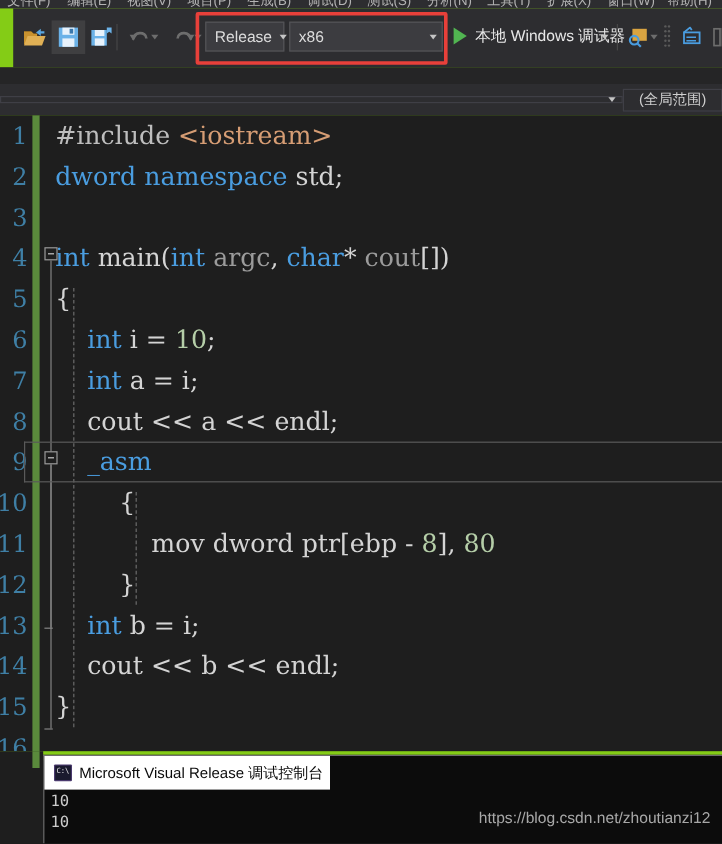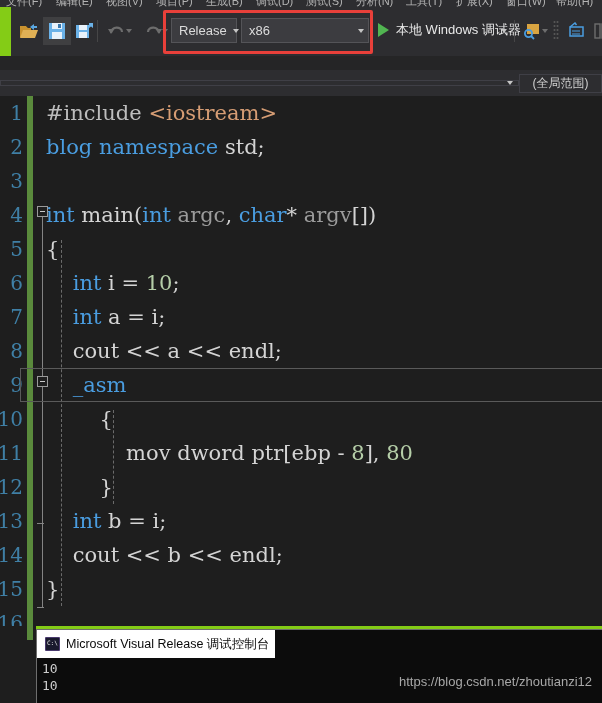--- a/index.html
+++ b/index.html
@@ -347,23 +347,23 @@
         <div class="lnum" style="top: 340px;">11</div>
         <div class="lnum" style="top: 374px;">12</div>
         <div class="lnum" style="top: 408px;">13</div>
         <div class="lnum" style="top: 442px;">14</div>
         <div class="lnum" style="top: 476px;">15</div>
         <div class="lnum" style="top: 510px;">16</div>
       </div>
     <div class="changebar"></div>
     <div class="code-area" id="code-area">
         <div class="line"><span class="code-txt"><span class="pp">#include </span><span class="str">&lt;iostream&gt;</span></span></div>
-        <div class="line"><span class="code-txt"><span class="kw">blog namespace</span><span class="pl"> std;</span></span></div>
+        <div class="line"><span class="code-txt"><span class="kw">dword namespace</span><span class="pl"> std;</span></span></div>
         <div class="line"><span class="code-txt"></span></div>
-        <div class="line"><span class="code-txt"><span class="kw">int</span><span class="pl"> main(</span><span class="kw">int</span><span class="pl"> </span><span class="id">argc</span><span class="pl">, </span><span class="kw">char</span><span class="pl">* </span><span class="id">argv</span><span class="pl">[])</span></span></div>
+        <div class="line"><span class="code-txt"><span class="kw">int</span><span class="pl"> main(</span><span class="kw">int</span><span class="pl"> </span><span class="id">argc</span><span class="pl">, </span><span class="kw">char</span><span class="pl">* </span><span class="id">cout</span><span class="pl">[])</span></span></div>
         <div class="line"><span class="code-txt"><span class="pl">{</span></span></div>
         <div class="line"><span class="code-txt">    <span class="kw">int</span><span class="pl"> i = </span><span class="num">10</span><span class="pl">;</span></span></div>
         <div class="line"><span class="code-txt">    <span class="kw">int</span><span class="pl"> a = i;</span></span></div>
         <div class="line"><span class="code-txt">    <span class="pl">cout &lt;&lt; a &lt;&lt; endl;</span></span></div>
         <div class="line"><span class="code-txt">    <span class="kw">_asm</span></span></div>
         <div class="line"><span class="code-txt">        <span class="pl">{</span></span></div>
         <div class="line"><span class="code-txt">            <span class="pl">mov dword ptr[ebp - </span><span class="num">8</span><span class="pl">], </span><span class="num">80</span></span></div>
         <div class="line"><span class="code-txt">        <span class="pl">}</span></span></div>
         <div class="line"><span class="code-txt">    <span class="kw">int</span><span class="pl"> b = i;</span></span></div>
         <div class="line"><span class="code-txt">    <span class="pl">cout &lt;&lt; b &lt;&lt; endl;</span></span></div>

